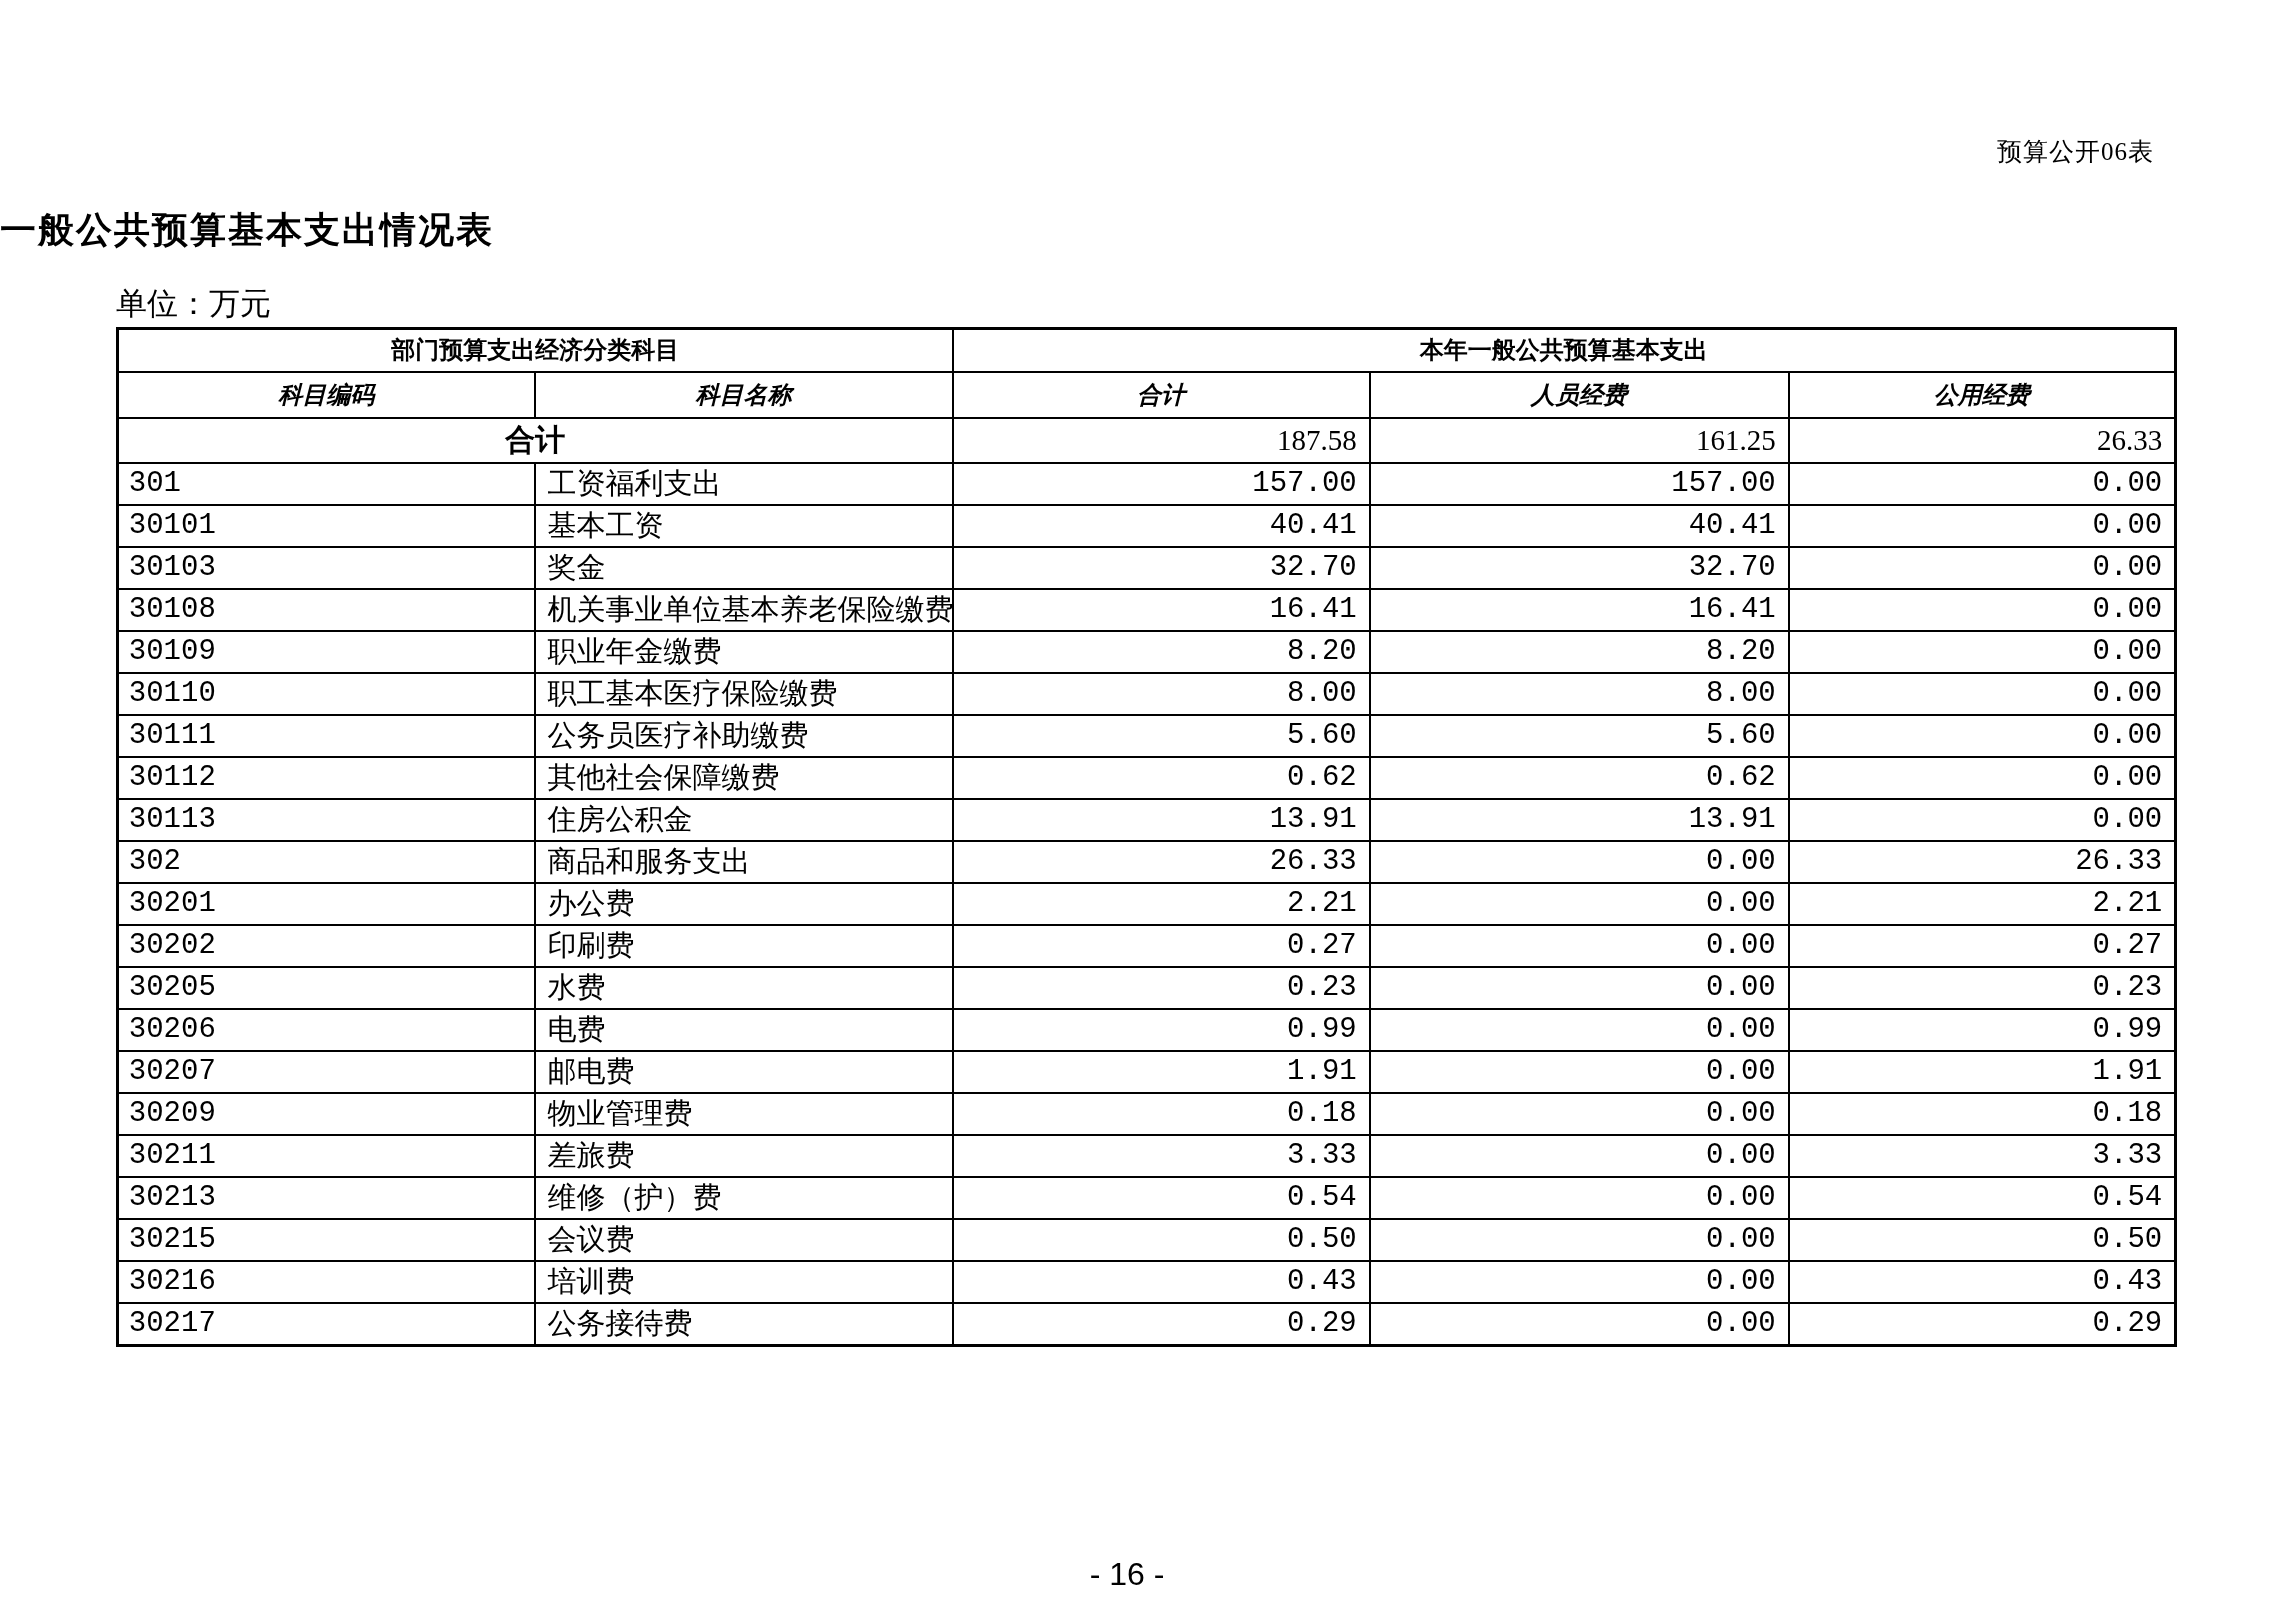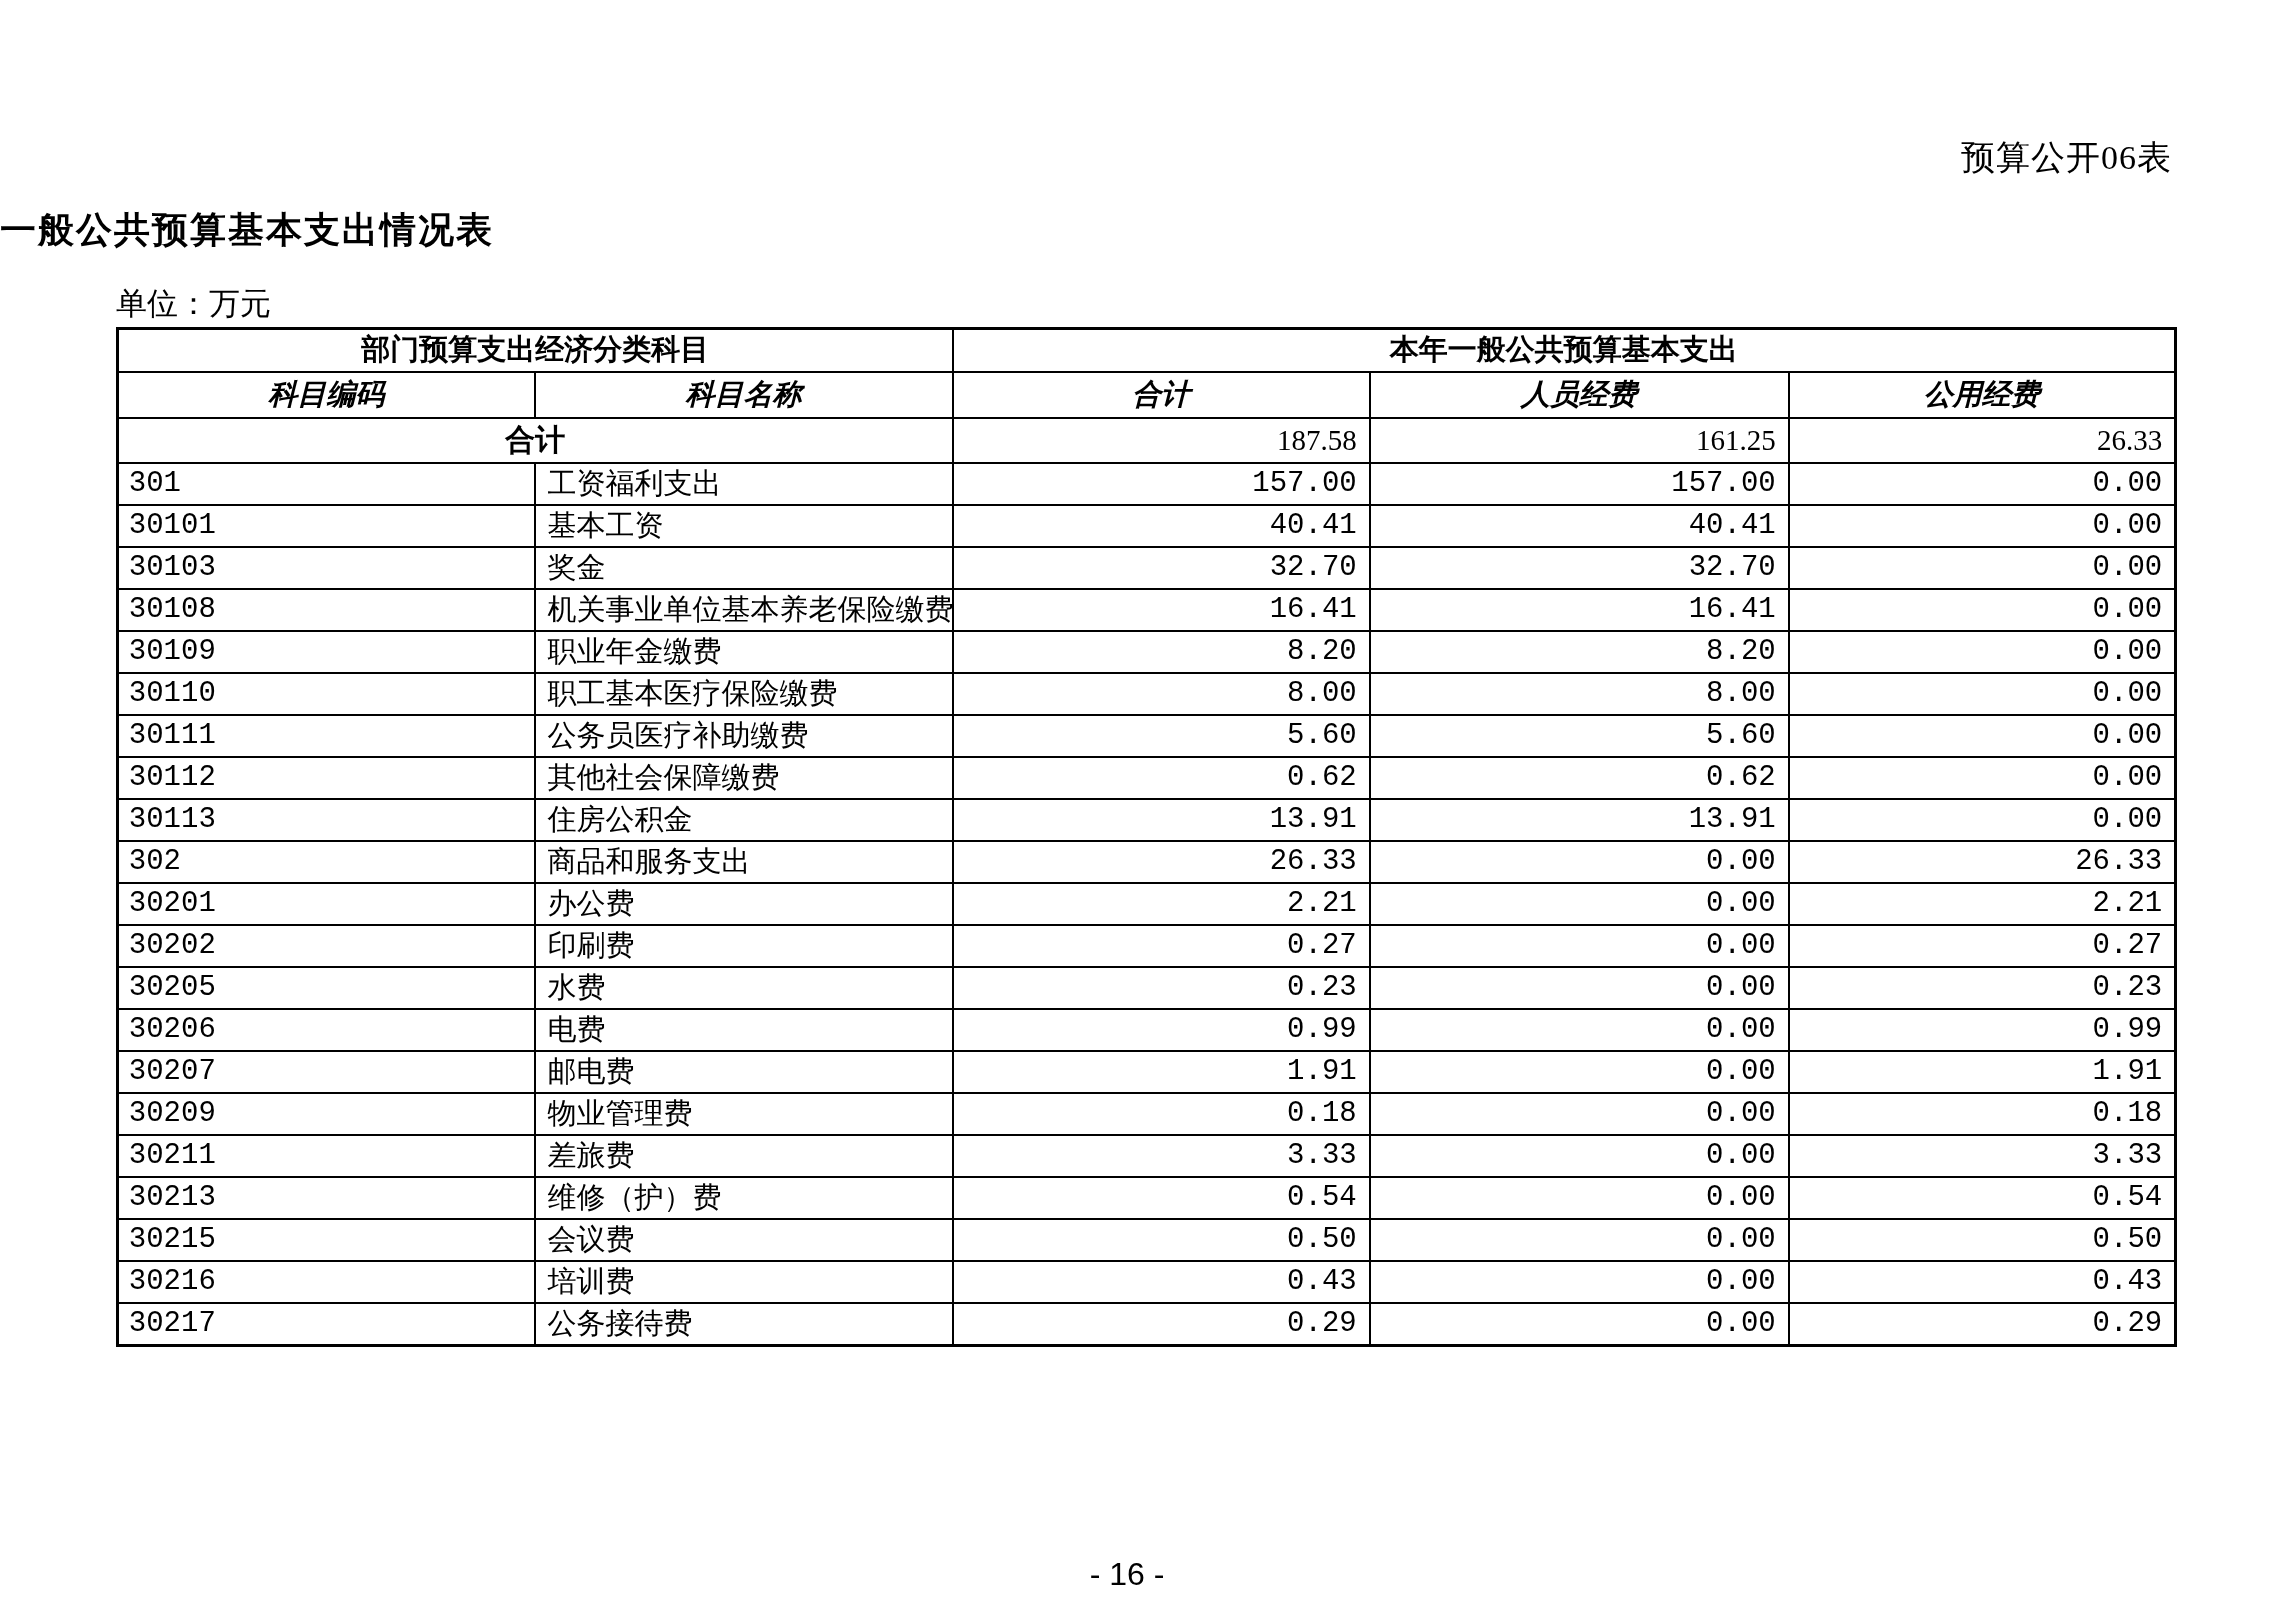--- a/index.html
+++ b/index.html
@@ -9,22 +9,22 @@
     height: 1621px;
     position: relative;
     font-family: "Liberation Serif", "DejaVu Serif", serif;
     color: #000000;
   }
   .page { position: absolute; inset: 0; background: #ffffff; }
 
   .form-label {
     position: absolute;
     top: 135px;
-    right: 121px;
-    font-size: 34px;
+    right: 139px;
+    font-size: 25px;
     letter-spacing: 1px;
   }
 
   .doc-title {
     position: absolute;
     top: 206px;
     left: 0;
     width: 2293px;
     text-align: left;
     font-size: 36px;
@@ -56,21 +56,21 @@
     border-left: 2px solid #000;
     border-right: 2px solid #000;
     border-top: 2.9px solid #000;
     border-bottom: 2.9px solid #000;
     overflow: hidden;
     white-space: nowrap;
   }
   .budget-table thead th {
     font-family: "Liberation Sans", "DejaVu Sans", sans-serif;
     font-weight: bold;
-    font-size: 29px;
+    font-size: 24px;
     text-align: center;
   }
   tr.group-header-row { height: 43px; }
   tr.col-header-row   { height: 46px; font-style: italic; }
   tr.total-row        { height: 45px; }
   tr.body-row         { height: 36px; font-family: Liberation Mono, monospace; }
 
   .budget-table td { font-size: 29px; }
   td.code  { text-align: left;  padding-left: 9.8px; }
   td.name  { text-align: left;  padding-left: 12px; }

